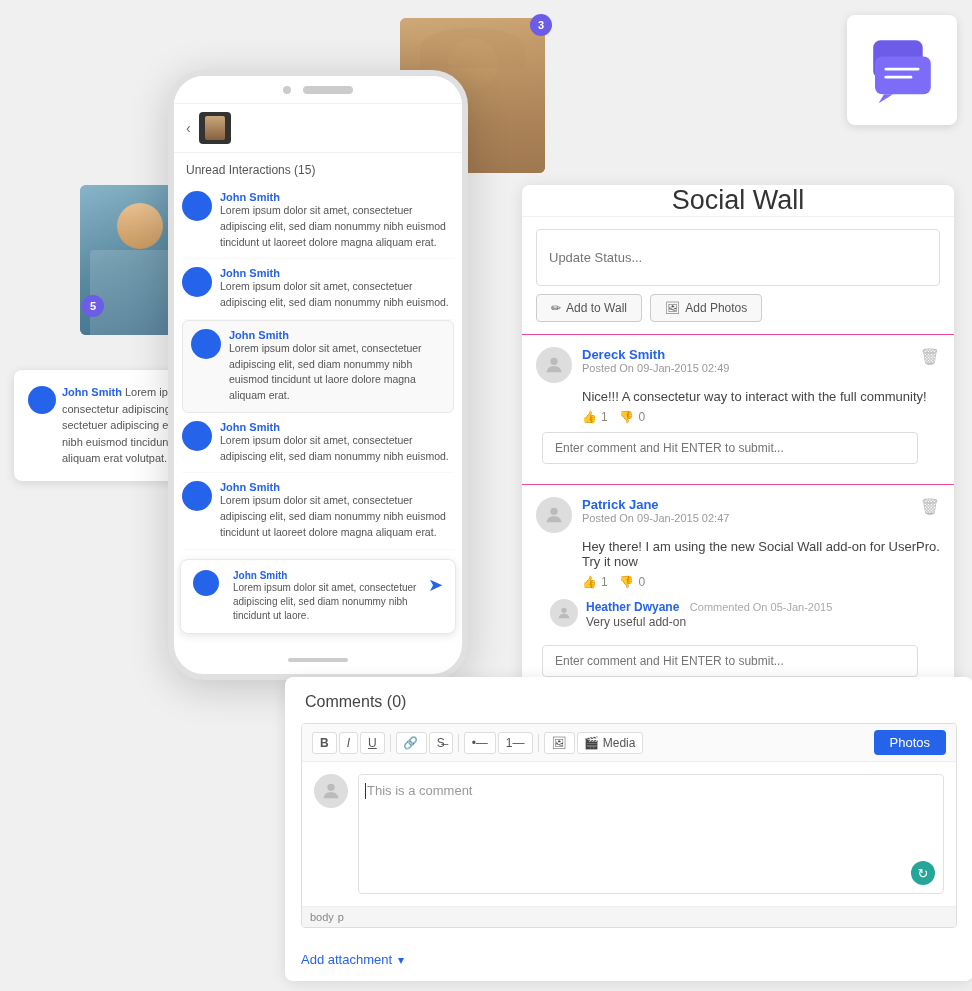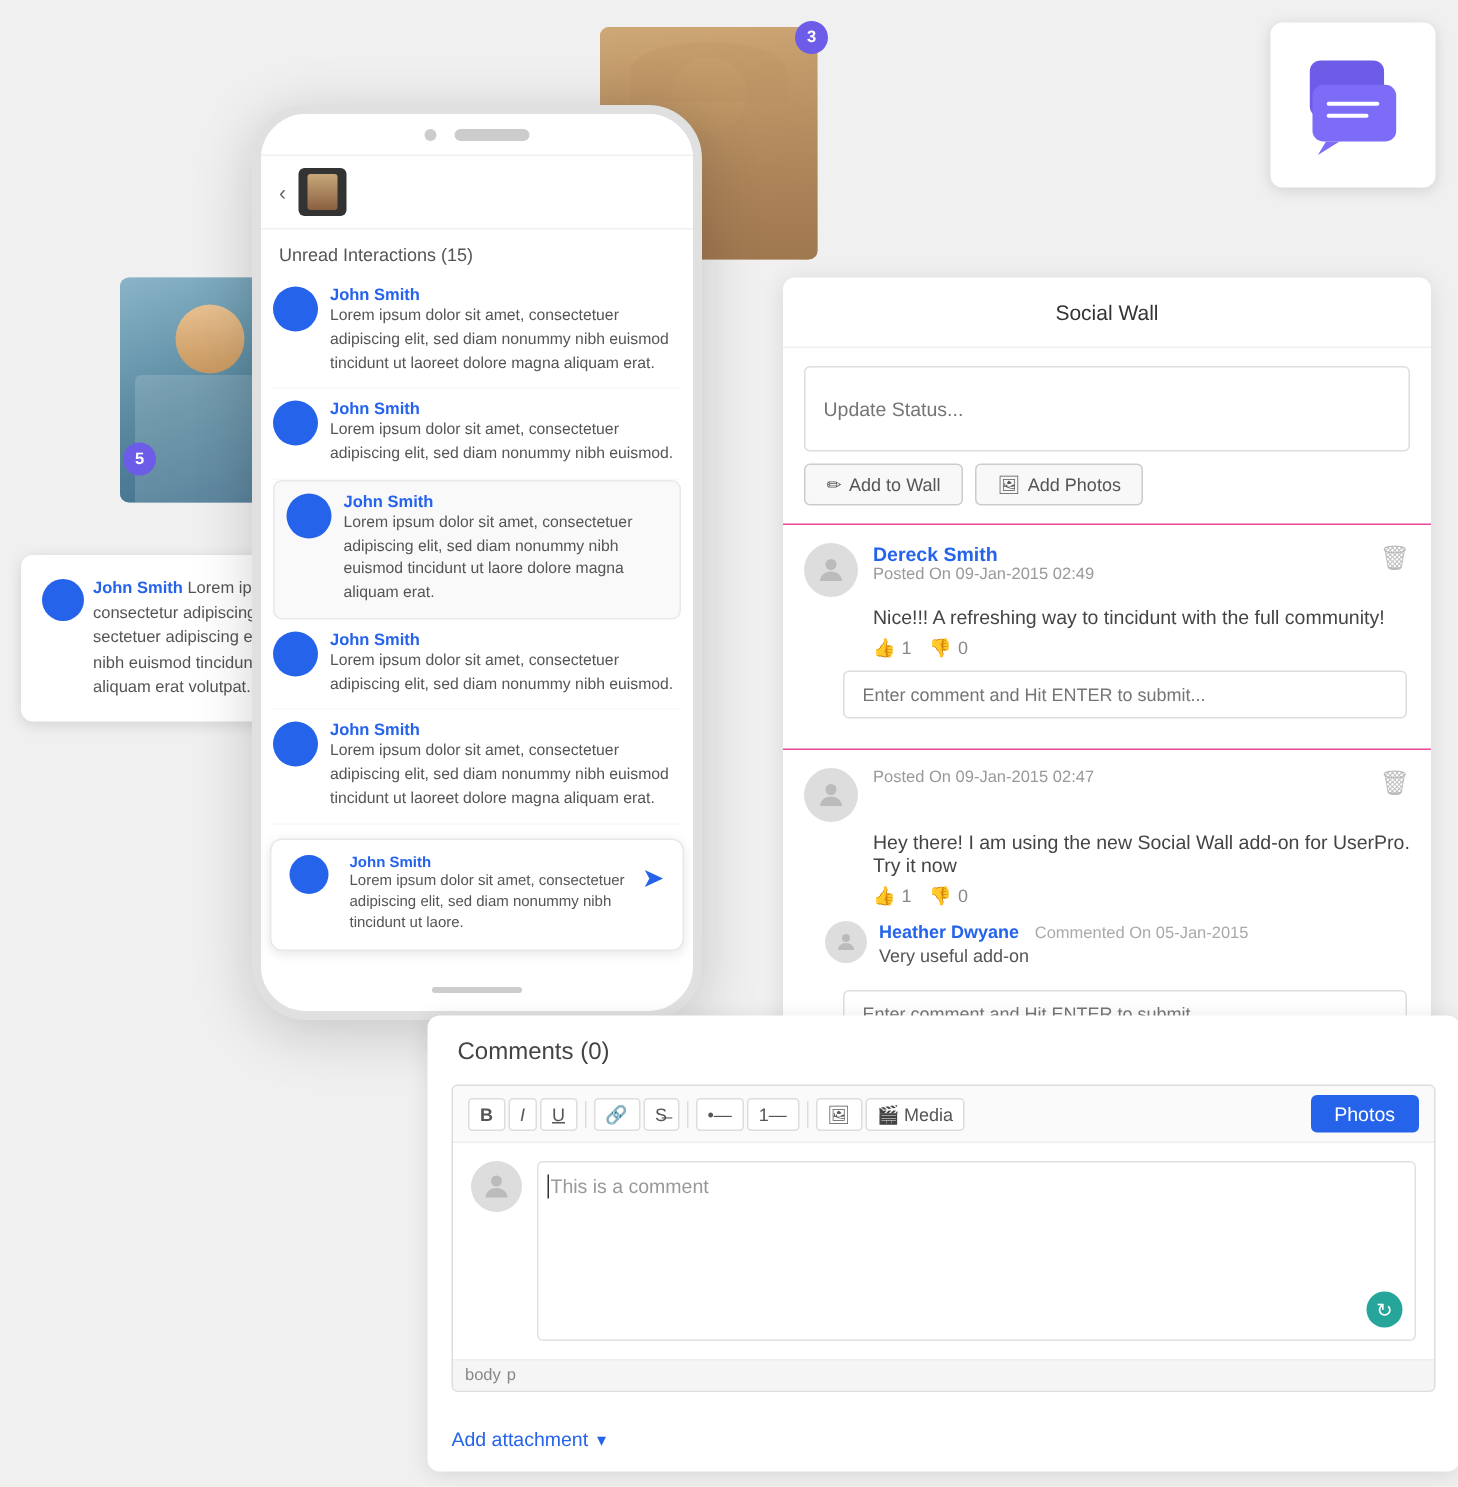--- a/index.html
+++ b/index.html
@@ -270,22 +270,22 @@
       top: 185px;
       right: 18px;
       width: 432px;
       background: white;
       border-radius: 8px;
       box-shadow: 0 2px 15px rgba(0,0,0,0.1);
       overflow: hidden;
     }
     .social-wall-title {
       text-align: center;
-      padding: 15px;
-      font-size: 14px;
+      padding: 0;
+      font-size: 27px;
       font-weight: 400;
       color: #333;
       border-bottom: 1px solid #f0f0f0;
     }
     .social-wall-input {
       margin: 12px 14px 8px;
       width: calc(100% - 28px);
       padding: 20px 12px;
       border: 1px solid #ddd;
       border-radius: 4px;
@@ -361,21 +361,21 @@
       margin-top: 6px;
     }
     .sw-reaction {
       display: flex;
       align-items: center;
       gap: 4px;
       font-size: 12px;
       color: #888;
     }
     .sw-comment-input {
-      margin: 8px 26px;
+      margin: 8px 6px;
       width: calc(100% - 28px);
       padding: 8px 12px;
       border: 1px solid #ddd;
       border-radius: 4px;
       font-size: 12px;
       color: #aaa;
       outline: none;
     }
 
     .sw-comment {
@@ -685,21 +685,21 @@
             <circle cx="12" cy="8" r="4"></circle>
             <path d="M4 20c0-4 3.6-7 8-7s8 3 8 7"></path>
           </svg>
       </div>
       <div class="sw-post-meta">
         <div class="sw-post-name">Dereck Smith</div>
         <div class="sw-post-date">Posted On 09-Jan-2015 02:49</div>
       </div>
       <span class="sw-delete">🗑</span>
     </div>
-    <div class="sw-post-text">Nice!!! A refreshing way to tincidunt with the full community!</div>
+    <div class="sw-post-text">Nice!!! A consectetur way to interact with the full community!</div>
     <div class="sw-reactions">
       <div class="sw-reaction">
         <span>👍</span>
         <span>1</span>
       </div>
       <div class="sw-reaction">
         <span>👎</span>
         <span>0</span>
       </div>
     </div>
@@ -709,20 +709,21 @@
   
   <div class="sw-post">
     <div class="sw-post-header">
       <div class="sw-avatar">
         <svg viewBox="0 0 24 24" fill="#bbb">
             <circle cx="12" cy="8" r="4"></circle>
             <path d="M4 20c0-4 3.6-7 8-7s8 3 8 7"></path>
           </svg>
       </div>
       <div class="sw-post-meta">
+        <div class="sw-post-name">Patrick Jane</div>
         <div class="sw-post-date">Posted On 09-Jan-2015 02:47</div>
       </div>
       <span class="sw-delete">🗑</span>
     </div>
     <div class="sw-post-text">Hey there! I am using the new Social Wall add-on for UserPro. Try it now</div>
     <div class="sw-reactions">
       <div class="sw-reaction">
         <span>👍</span>
         <span>1</span>
       </div>

